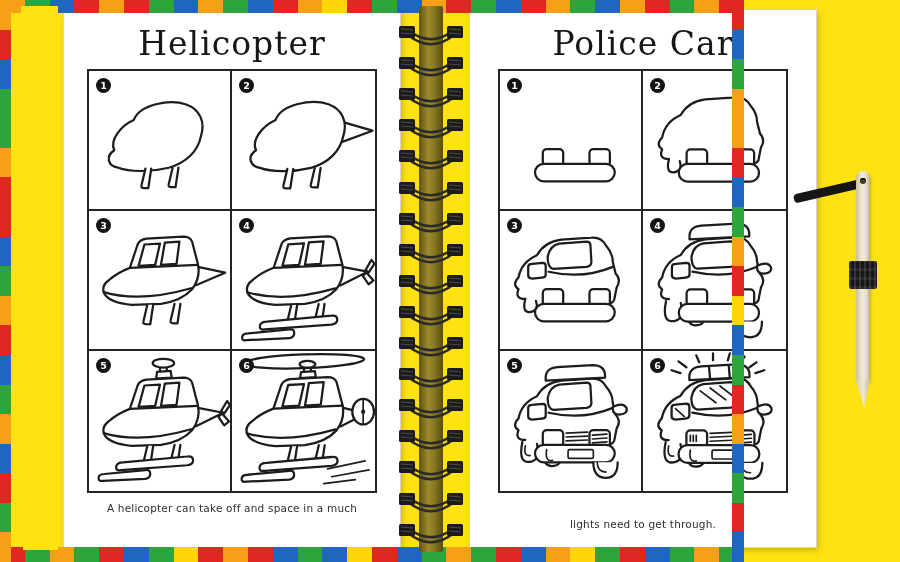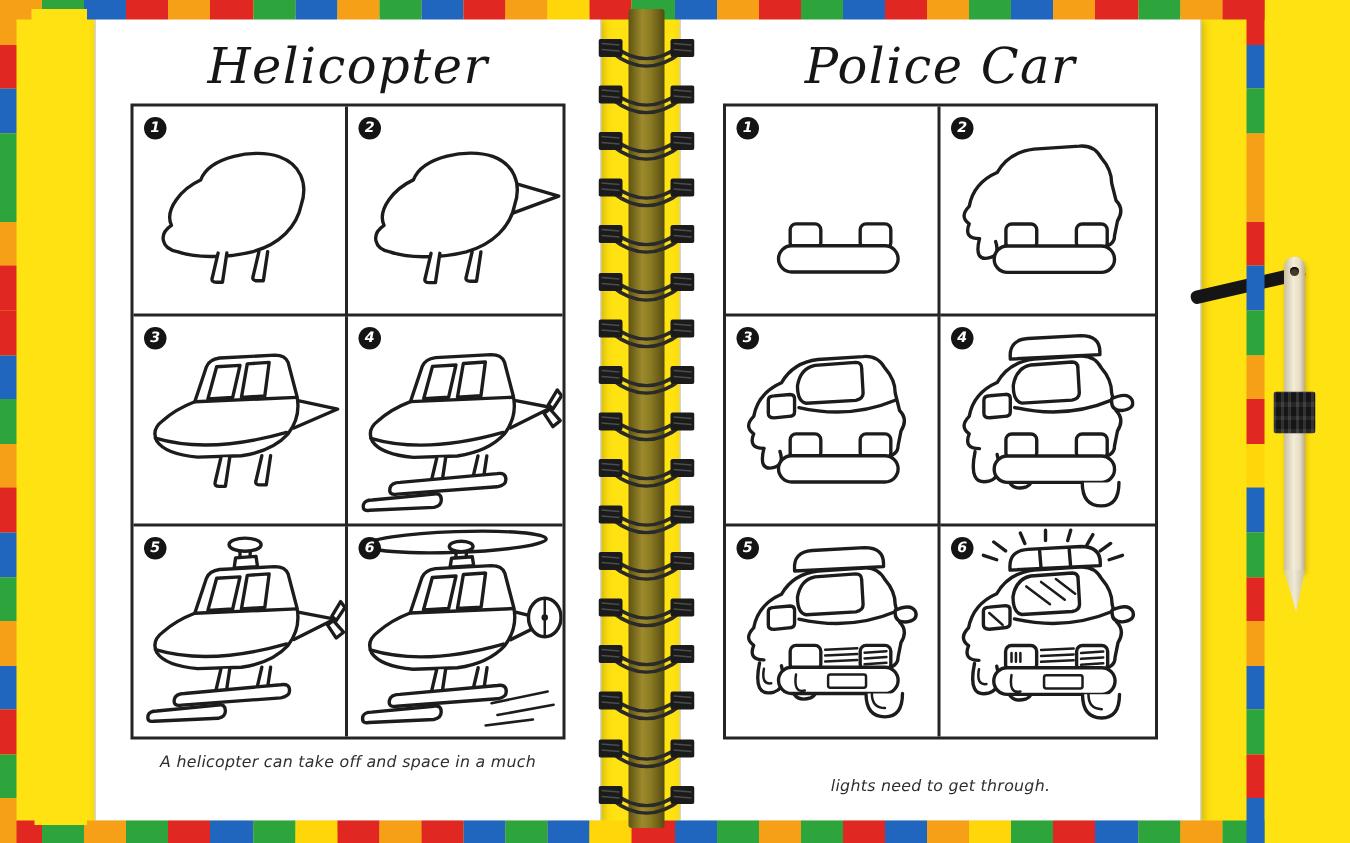--- a/index.html
+++ b/index.html
@@ -1,34 +1,34 @@
 <!DOCTYPE html>
 <html style="--yellow: #FFE211; --red: #E02722; --green: #2EA53C; --blue: #2166BE; --orange: #F6A018; --gold: #FFD60A; --spine: #8A7A22; --ink: #1C1C1C; --paper: #FFFFFF; --pencil: #EDE4CB; --band: #161616;"><head>
 <meta charset="utf-8">
 <style>
   html,body{margin:0;padding:0;}
   body{width:900px;height:562px;overflow:hidden;font-family:"DejaVu Sans",sans-serif;background:var(--yellow,#FFE211);}
-  .scene{position:relative;width:843px;height:562px;background:var(--yellow,#FFE211);font-style:italic;}
+  .scene{position:relative;width:744px;height:562px;background:var(--yellow,#FFE211);}
 
   
   .border-strip{position:absolute;display:flex;z-index:10;}
   .border-strip.top{left:0;top:0;right:0;height:13px;flex-direction:row;}
   .border-strip.bottom{left:0;bottom:0;right:0;height:15px;flex-direction:row;}
   .border-strip.left{left:0;top:0;bottom:0;width:11px;flex-direction:column;}
   .border-strip.right{right:0;top:0;bottom:0;width:12px;flex-direction:column;}
   .bblock{flex:1;}
   .corner-patch{position:absolute;z-index:11;background:var(--yellow,#FFE211);}
   .corner-patch.tl{left:21px;top:6px;width:37px;height:38px;}
   .corner-patch.bl{left:23px;bottom:12px;width:35px;height:26px;}
 
   
   .page{position:absolute;top:10px;height:537px;background:var(--paper,#fff);z-index:2;
         box-shadow:0 0 0 1px #d6d4cb, 2px 3px 6px rgba(90,70,0,.35);}
   .page.left{left:64px;width:336px;}
-  .page.right{left:454px;width:346px;}
+  .page.right{left:470px;width:346px;}
   .page-title{margin:14px 0 6px 0;text-align:center;font-family:"DejaVu Serif",serif;font-weight:500;
         font-size:33px;letter-spacing:1px;color:#161616;}
   .steps-grid{width:290px;height:424px;margin:0 auto;border:2px solid #242424;
         display:grid;grid-template-columns:1fr 1fr;grid-template-rows:1fr 1fr 1fr;box-sizing:border-box;}
   .step-cell{position:relative;border-right:2px solid #242424;border-bottom:2px solid #242424;}
   .step-cell:nth-child(2n){border-right:none;}
   .step-cell:nth-child(5),.step-cell:nth-child(6){border-bottom:none;}
   .badge{position:absolute;left:7px;top:7px;width:15px;height:15px;border-radius:50%;background:#141414;
         color:#fff;font-size:9.5px;font-weight:bold;display:flex;align-items:center;justify-content:center;z-index:2;}
   .step-cell svg{position:absolute;inset:0;width:100%;height:100%;}

